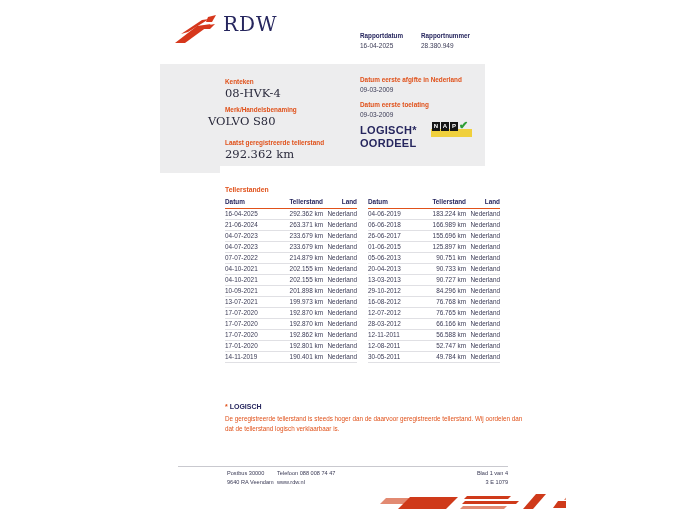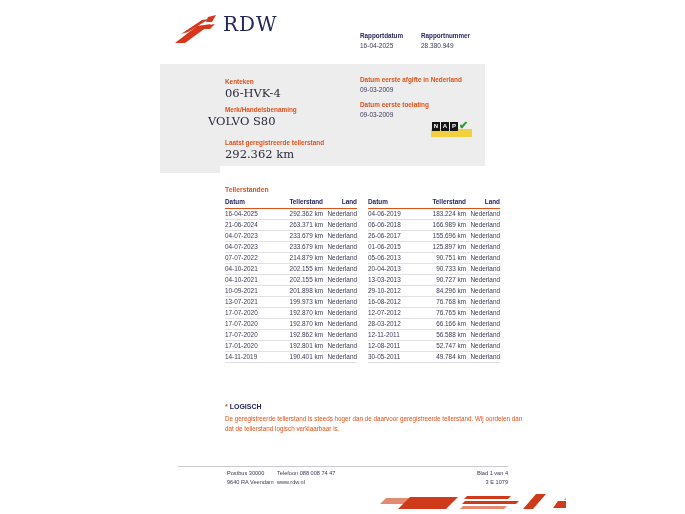--- a/index.html
+++ b/index.html
@@ -72,31 +72,35 @@
 
   <div class="meta-label" style="left:360px;top:32px">Rapportdatum</div>
   <div class="meta-value" style="left:360px;top:42px">16-04-2025</div>
   <div class="meta-label" style="left:421px;top:32px">Rapportnummer</div>
   <div class="meta-value" style="left:421px;top:42px">28.380.949</div>
 
   <div class="panel"></div>
   <div class="panel-notch"></div>
 
   <div class="lbl-o" style="left:225px;top:78px">Kenteken</div>
-  <div class="val-big" style="left:225px;top:86px">06-HVK-4</div>
+  <div class="val-big" style="left:225px;top:86px">08-HVK-4</div>
   <div class="lbl-o" style="left:225px;top:106px">Merk/Handelsbenaming</div>
   <div class="val-big" style="left:208px;top:114px">VOLVO S80</div>
   <div class="lbl-o" style="left:225px;top:139px">Laatst geregistreerde tellerstand</div>
   <div class="val-big" style="left:225px;top:147px">292.362 km</div>
 
   <div class="lbl-o" style="left:360px;top:76px">Datum eerste afgifte in Nederland</div>
   <div class="val-sm" style="left:360px;top:86px">09-03-2009</div>
   <div class="lbl-o" style="left:360px;top:101px">Datum eerste toelating</div>
   <div class="val-sm" style="left:360px;top:111px">09-03-2009</div>
 
+  <div class="oordeel">
+    <span>LOGISCH*</span><br>
+    <span>OORDEEL</span>
+  </div>
 
   <div class="nap">
     <span class="nap-bar"></span>
     <span class="nap-sq n0">N</span>
     <span class="nap-sq n1">A</span>
     <span class="nap-sq n2">P</span>
     <span class="nap-check">✔</span>
   </div>
 
   <div class="section-title">Tellerstanden</div>

